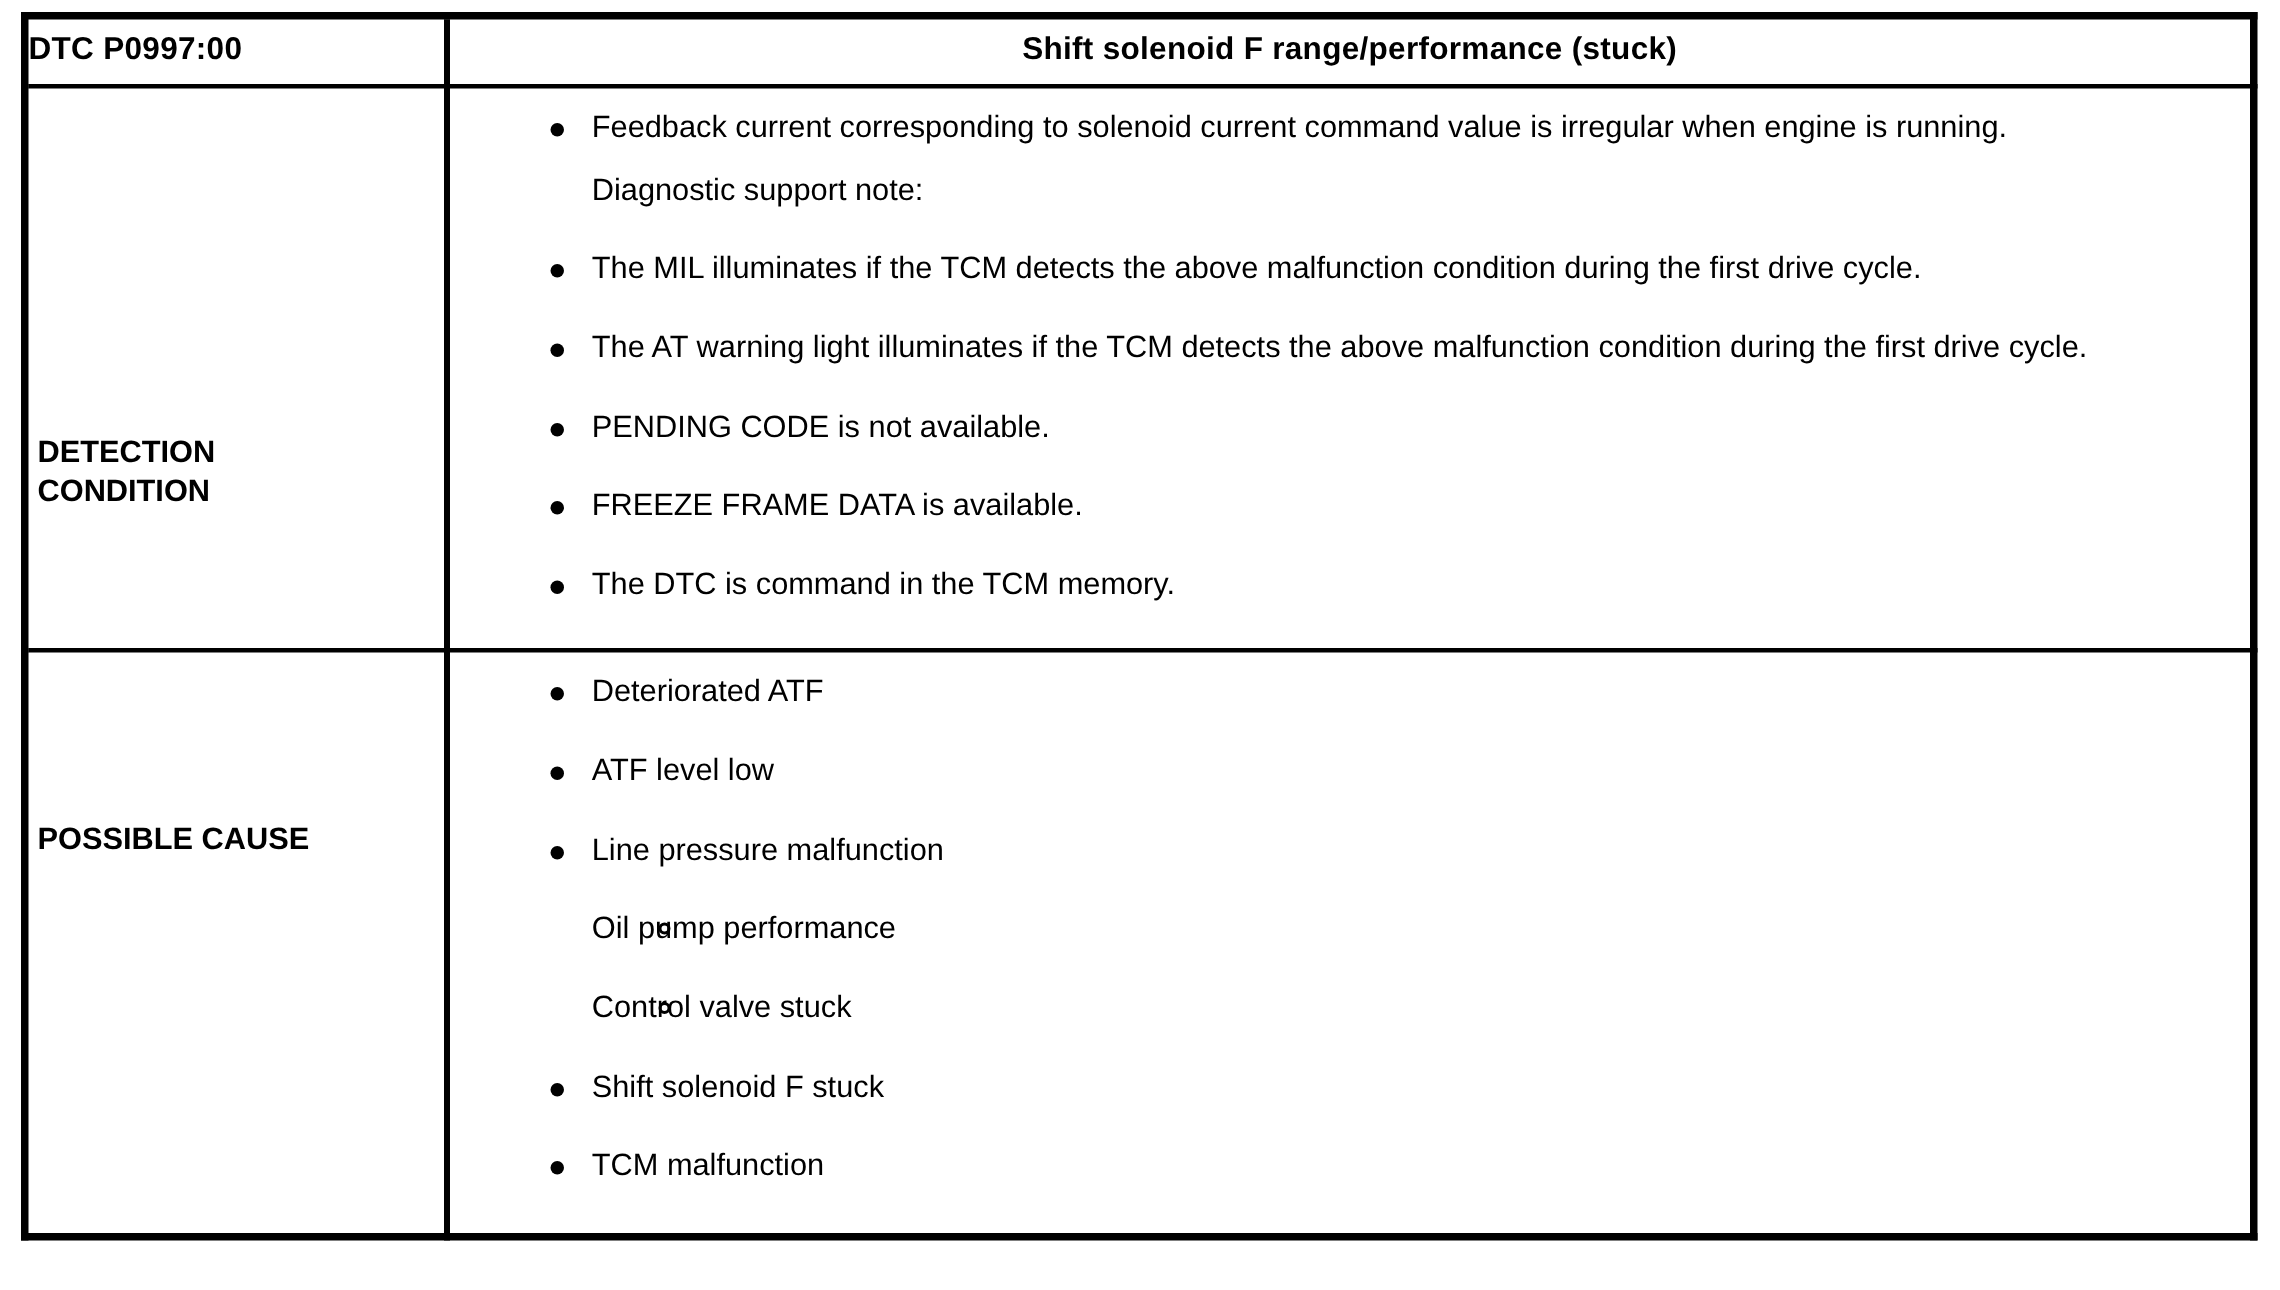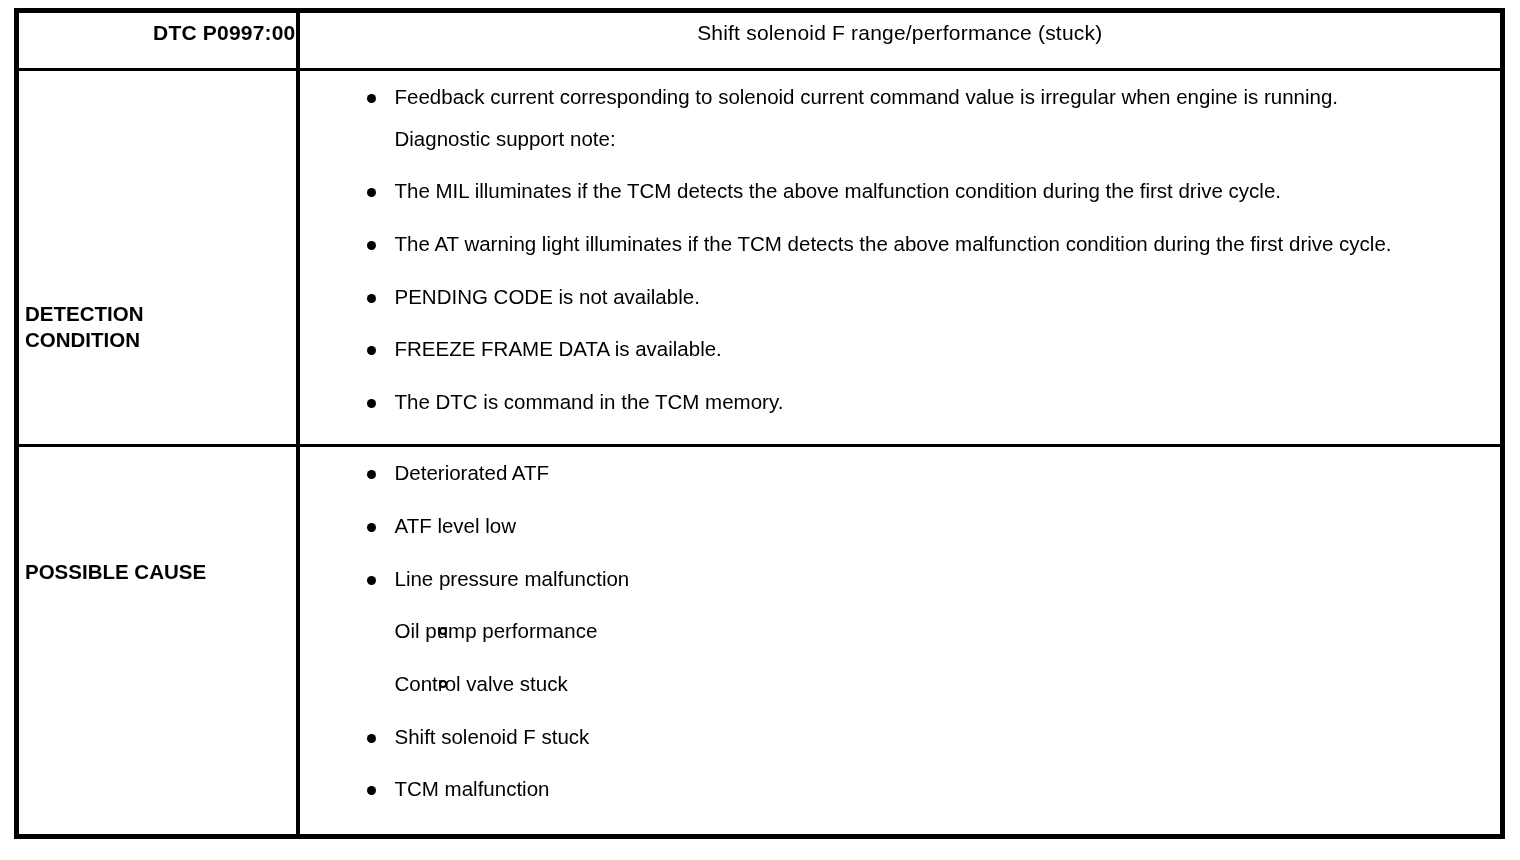--- a/index.html
+++ b/index.html
@@ -43,30 +43,30 @@
   .col-label {
     width: 281px;
     border-right: 4px solid #000;
   }
 
   
   .header-row td {
     border-bottom: 3px solid #000;
   }
   .dtc-code {
-    text-align: right;
+    text-align: left;
     font-weight: bold;
     font-size: 21px;
     line-height: 1;
-    padding: 9px 0 25px 0;
+    padding: 9px 0 13px 0;
     letter-spacing: 0.2px;
   }
   .dtc-title {
     text-align: center;
-    font-weight: normal;
+    font-weight: bold;
     font-size: 21px;
     line-height: 1;
     padding: 9px 0 11px 0;
     letter-spacing: 0.2px;
   }
 
   
   .row-sep td {
     border-bottom: 3px solid #000;
   }

